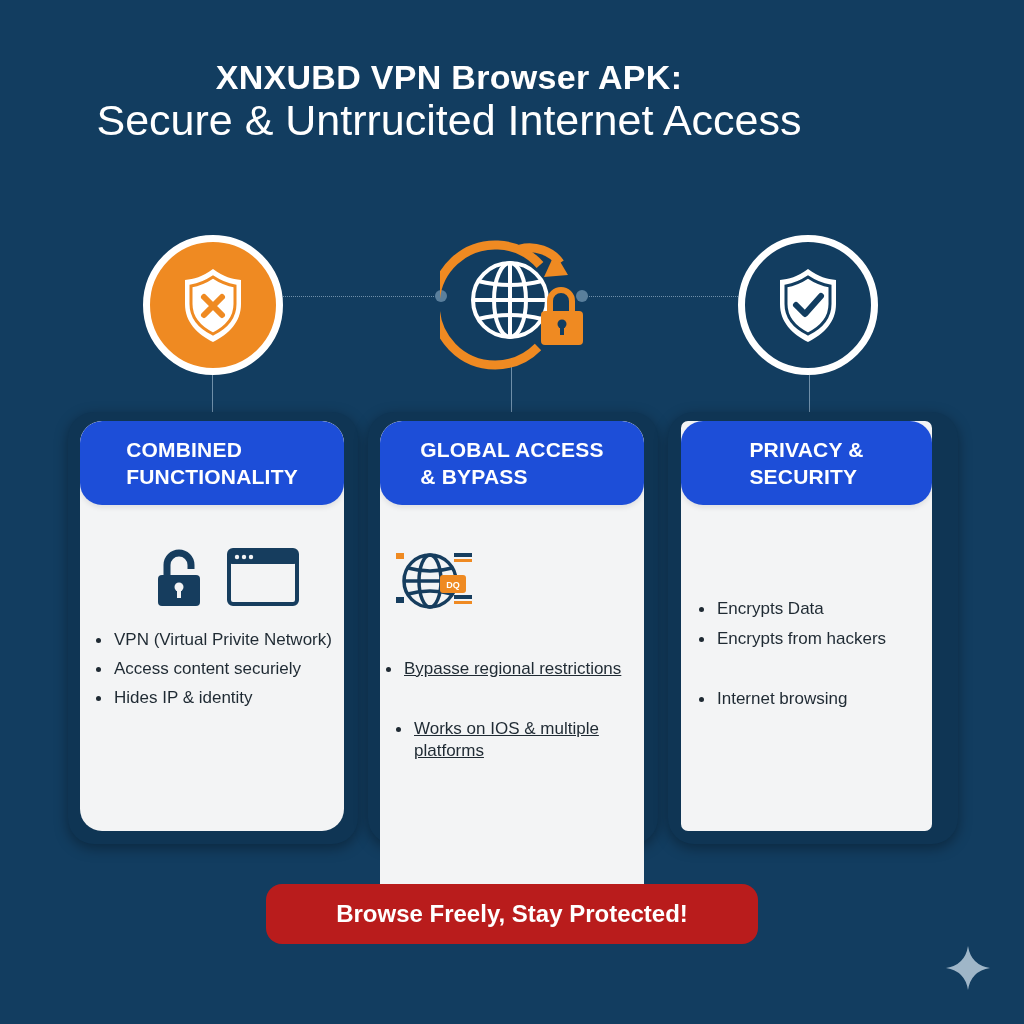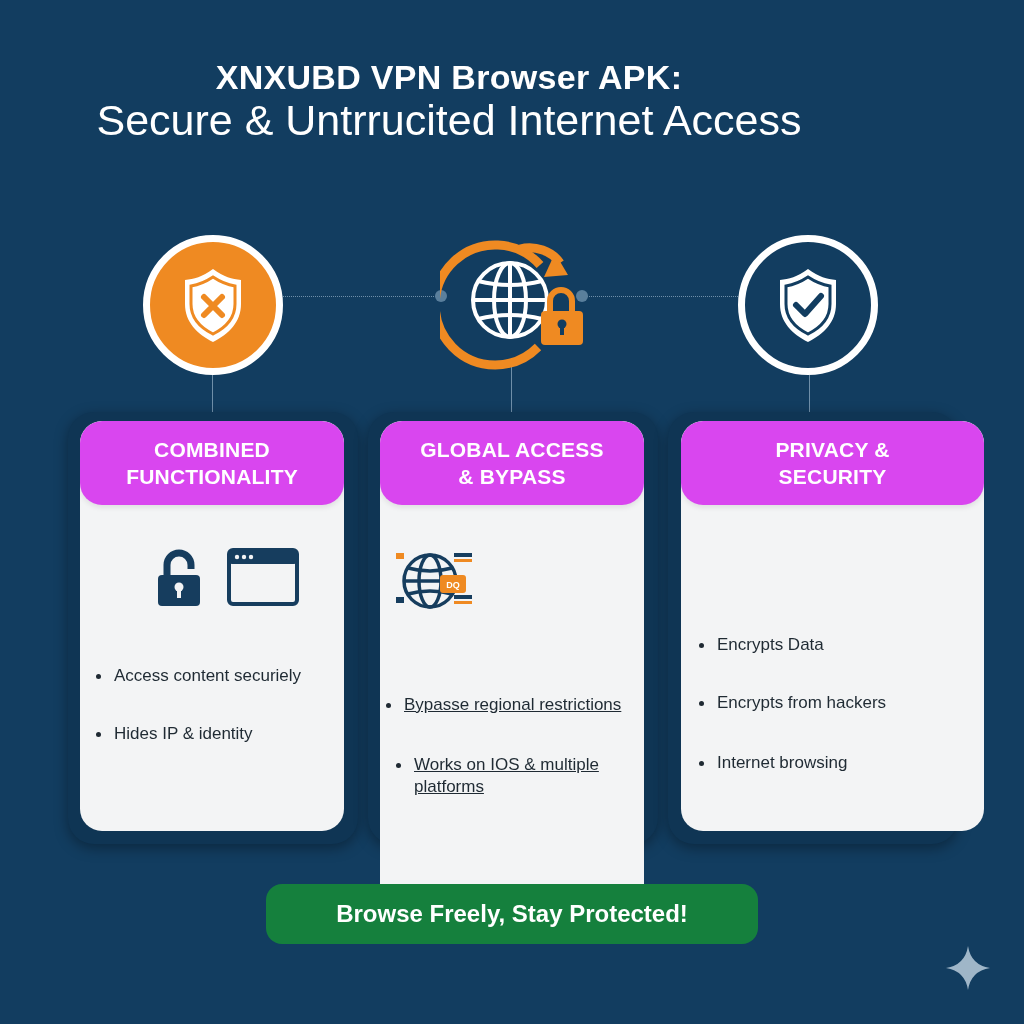--- a/index.html
+++ b/index.html
@@ -43,36 +43,36 @@
 
   .card-shadow {
     position: absolute; border-radius: 26px; background: #0f3554;
     box-shadow: 0 4px 14px rgba(0,0,0,0.35);
   }
   .card {
     position: absolute; background: #f3f4f5; border-radius: 22px; overflow: hidden;
   }
   .card-header {
     position: absolute; left: 0; top: 0; width: 100%; height: 84px;
-    background: #d946ef; border-radius: 22px;
+    background: #1d4ed8; border-radius: 22px;
     display: flex; align-items: center; justify-content: center;
-    text-align: center; color: #ffffff; font-weight: bold; font-size: 21px;
+    text-align: left; color: #ffffff; font-weight: bold; font-size: 21px;
     line-height: 27px; letter-spacing: 0.2px;
     box-shadow: 0 3px 5px rgba(0,0,0,0.08);
   }
   .bullets { position: absolute; list-style: none; color: #1f2a33; font-size: 17px; }
-  .bullets li { position: relative; padding-left: 18px; line-height: 22px; margin-top: 36px; }
+  .bullets li { position: relative; padding-left: 18px; line-height: 22px; }
   .bullets li::before {
     content: ""; position: absolute; left: 0; top: 9px; width: 5px; height: 5px;
     border-radius: 50%; background: #1f2a33;
   }
 
   .cta {
     position: absolute; left: 266px; top: 884px; width: 492px; height: 60px;
-    background: #15803d; border-radius: 16px; border: none;
+    background: #b91c1c; border-radius: 16px; border: none;
     color: #ffffff; font-weight: bold; font-size: 24px;
     font-family: "Liberation Sans", sans-serif;
     display: flex; align-items: center; justify-content: center;
   }
   .sparkle { position: absolute; left: 944px; left: 944px; top: 944px; }
 </style>
 </head>
 <body>
 
 <div class="title l1">XNXUBD VPN Browser APK:</div>
@@ -137,20 +137,21 @@
     <rect x="21" y="39" width="4" height="10" fill="#f3f4f5"></rect>
   </svg>
   <svg style="position:absolute; left:147px; top:127px;" width="72" height="58" viewBox="0 0 72 58">
     <rect x="2" y="2" width="68" height="54" rx="4" fill="none" stroke="#163d5e" stroke-width="4"></rect>
     <rect x="2" y="2" width="68" height="14" rx="3" fill="#163d5e"></rect>
     <circle cx="10" cy="9" r="2.2" fill="#f3f4f5"></circle>
     <circle cx="17" cy="9" r="2.2" fill="#f3f4f5"></circle>
     <circle cx="24" cy="9" r="2.2" fill="#f3f4f5"></circle>
   </svg>
   <ul class="bullets" style="left:16px; top:208px;">
+    <li style="margin-bottom:7px;">VPN (Virtual Privite Network)</li>
     <li style="margin-bottom:7px;">Access content securiely</li>
     <li>Hides IP &amp; identity</li>
   </ul>
 </div>
 
 <div class="card-shadow" style="left:368px; top:412px; width:290px; height:432px;"></div>
 <div class="card" style="left:380px; top:421px; width:264px; height:502px;">
   <div class="card-header">
     <div>
       <div>GLOBAL ACCESS</div>
@@ -174,21 +175,21 @@
     <rect x="44" y="26" width="26" height="18" rx="3" fill="#ef8a22"></rect>
     <text x="57" y="39" font-size="9" font-weight="bold" fill="#ffffff" text-anchor="middle" font-family="Liberation Sans, sans-serif">DQ</text>
   </svg>
   <ul class="bullets" style="left:6px; top:237px; width:250px;text-decoration:underline;">
     <li style="margin-bottom:38px;">Bypasse regional restrictions</li>
     <li style="margin-left:10px; padding-right:30px;">Works on IOS &amp; multiple platforms</li>
   </ul>
 </div>
 
 <div class="card-shadow" style="left:668px; top:412px; width:290px; height:432px;"></div>
-<div class="card" style="left:681px; top:421px; width:303px; height:410px;">
+<div class="card" style="left:681px; top:421px; width:251px; height:410px;border-radius:7px;">
   <div class="card-header">
     <div>
       <div>PRIVACY &amp;</div>
       <div>SECURITY</div>
     </div>
   </div>
   <ul class="bullets" style="left:18px; top:177px;">
     <li style="margin-bottom:8px;">Encrypts Data</li>
     <li style="margin-bottom:38px;">Encrypts from hackers</li>
     <li>Internet browsing</li>

